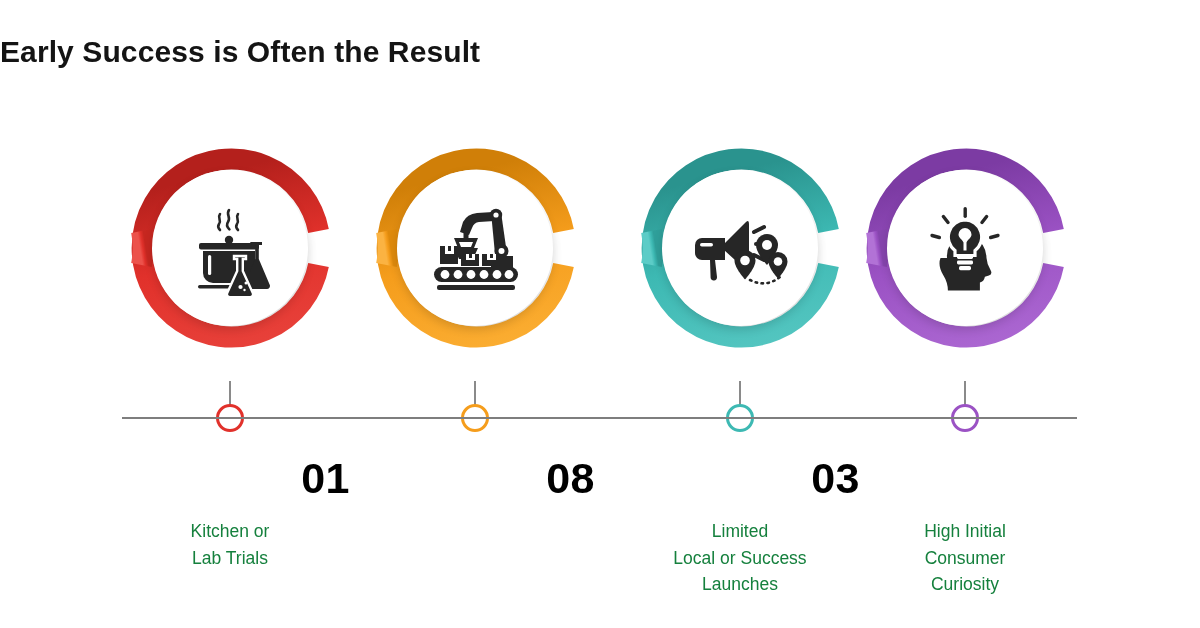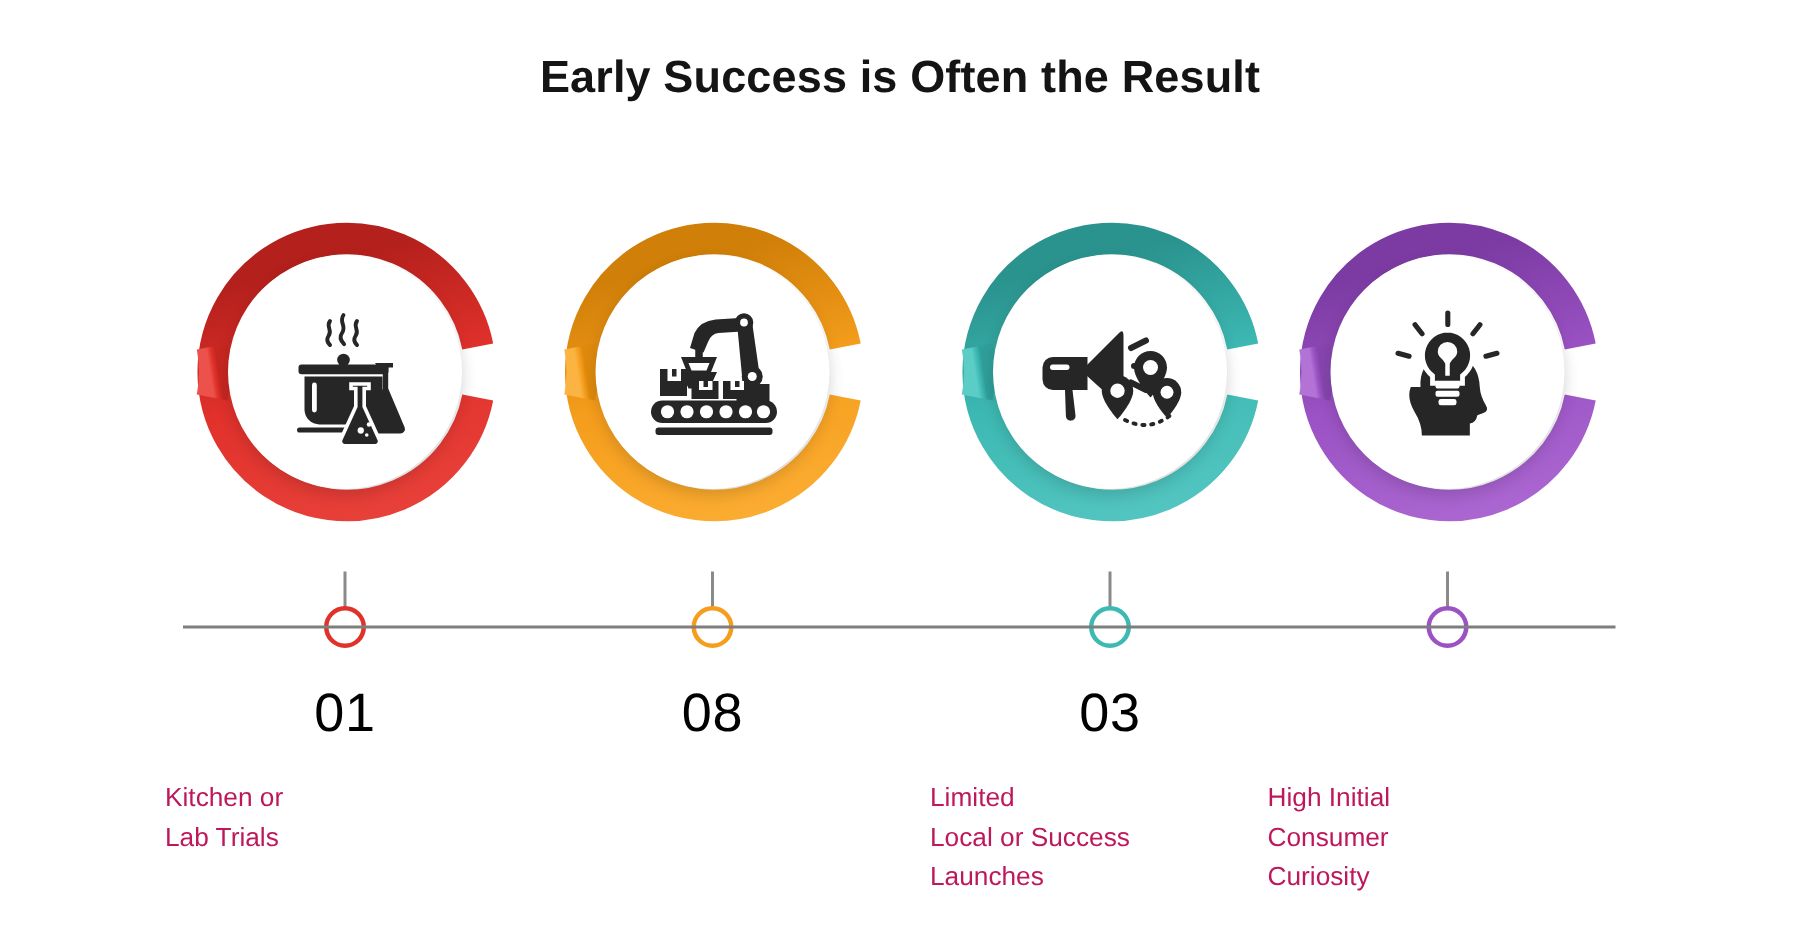--- a/index.html
+++ b/index.html
@@ -22,21 +22,21 @@
     height: 628px;
     background: #ffffff;
   }
 
   
   .title {
     position: absolute;
     top: 34px;
     left: 0;
     width: 1200px;
-    text-align: center;
+    text-align: left;
     font-size: 30px;
     font-weight: bold;
     letter-spacing: 0.1px;
     color: #141414;
     line-height: 1.2;
   }
 
   
   .columns {
     position: absolute;
@@ -126,36 +126,36 @@
     border: 3.5px solid #cccccc;
     background: #ffffff;
   }
 
   
   .num {
     position: absolute;
     top: 456px;
     left: 0;
     width: 240px;
-    text-align: center;
-    font-size: 36px;
-    font-weight: normal;
+    text-align: right;
+    font-size: 43px;
+    font-weight: bold;
     letter-spacing: 0.5px;
     color: #000000;
     line-height: 1.05;
   }
   .caption {
     position: absolute;
     top: 518px;
     left: 0;
     width: 240px;
-    text-align: left;
+    text-align: center;
     font-size: 17.5px;
     font-weight: normal;
-    color: #be185d;
+    color: #15803d;
     line-height: 1.52;
     white-space: pre-line;
   }
 </style>
 </head>
 <body>
 
 <div id="infographic">
 
   <div class="title">Early Success is Often the Result</div>

